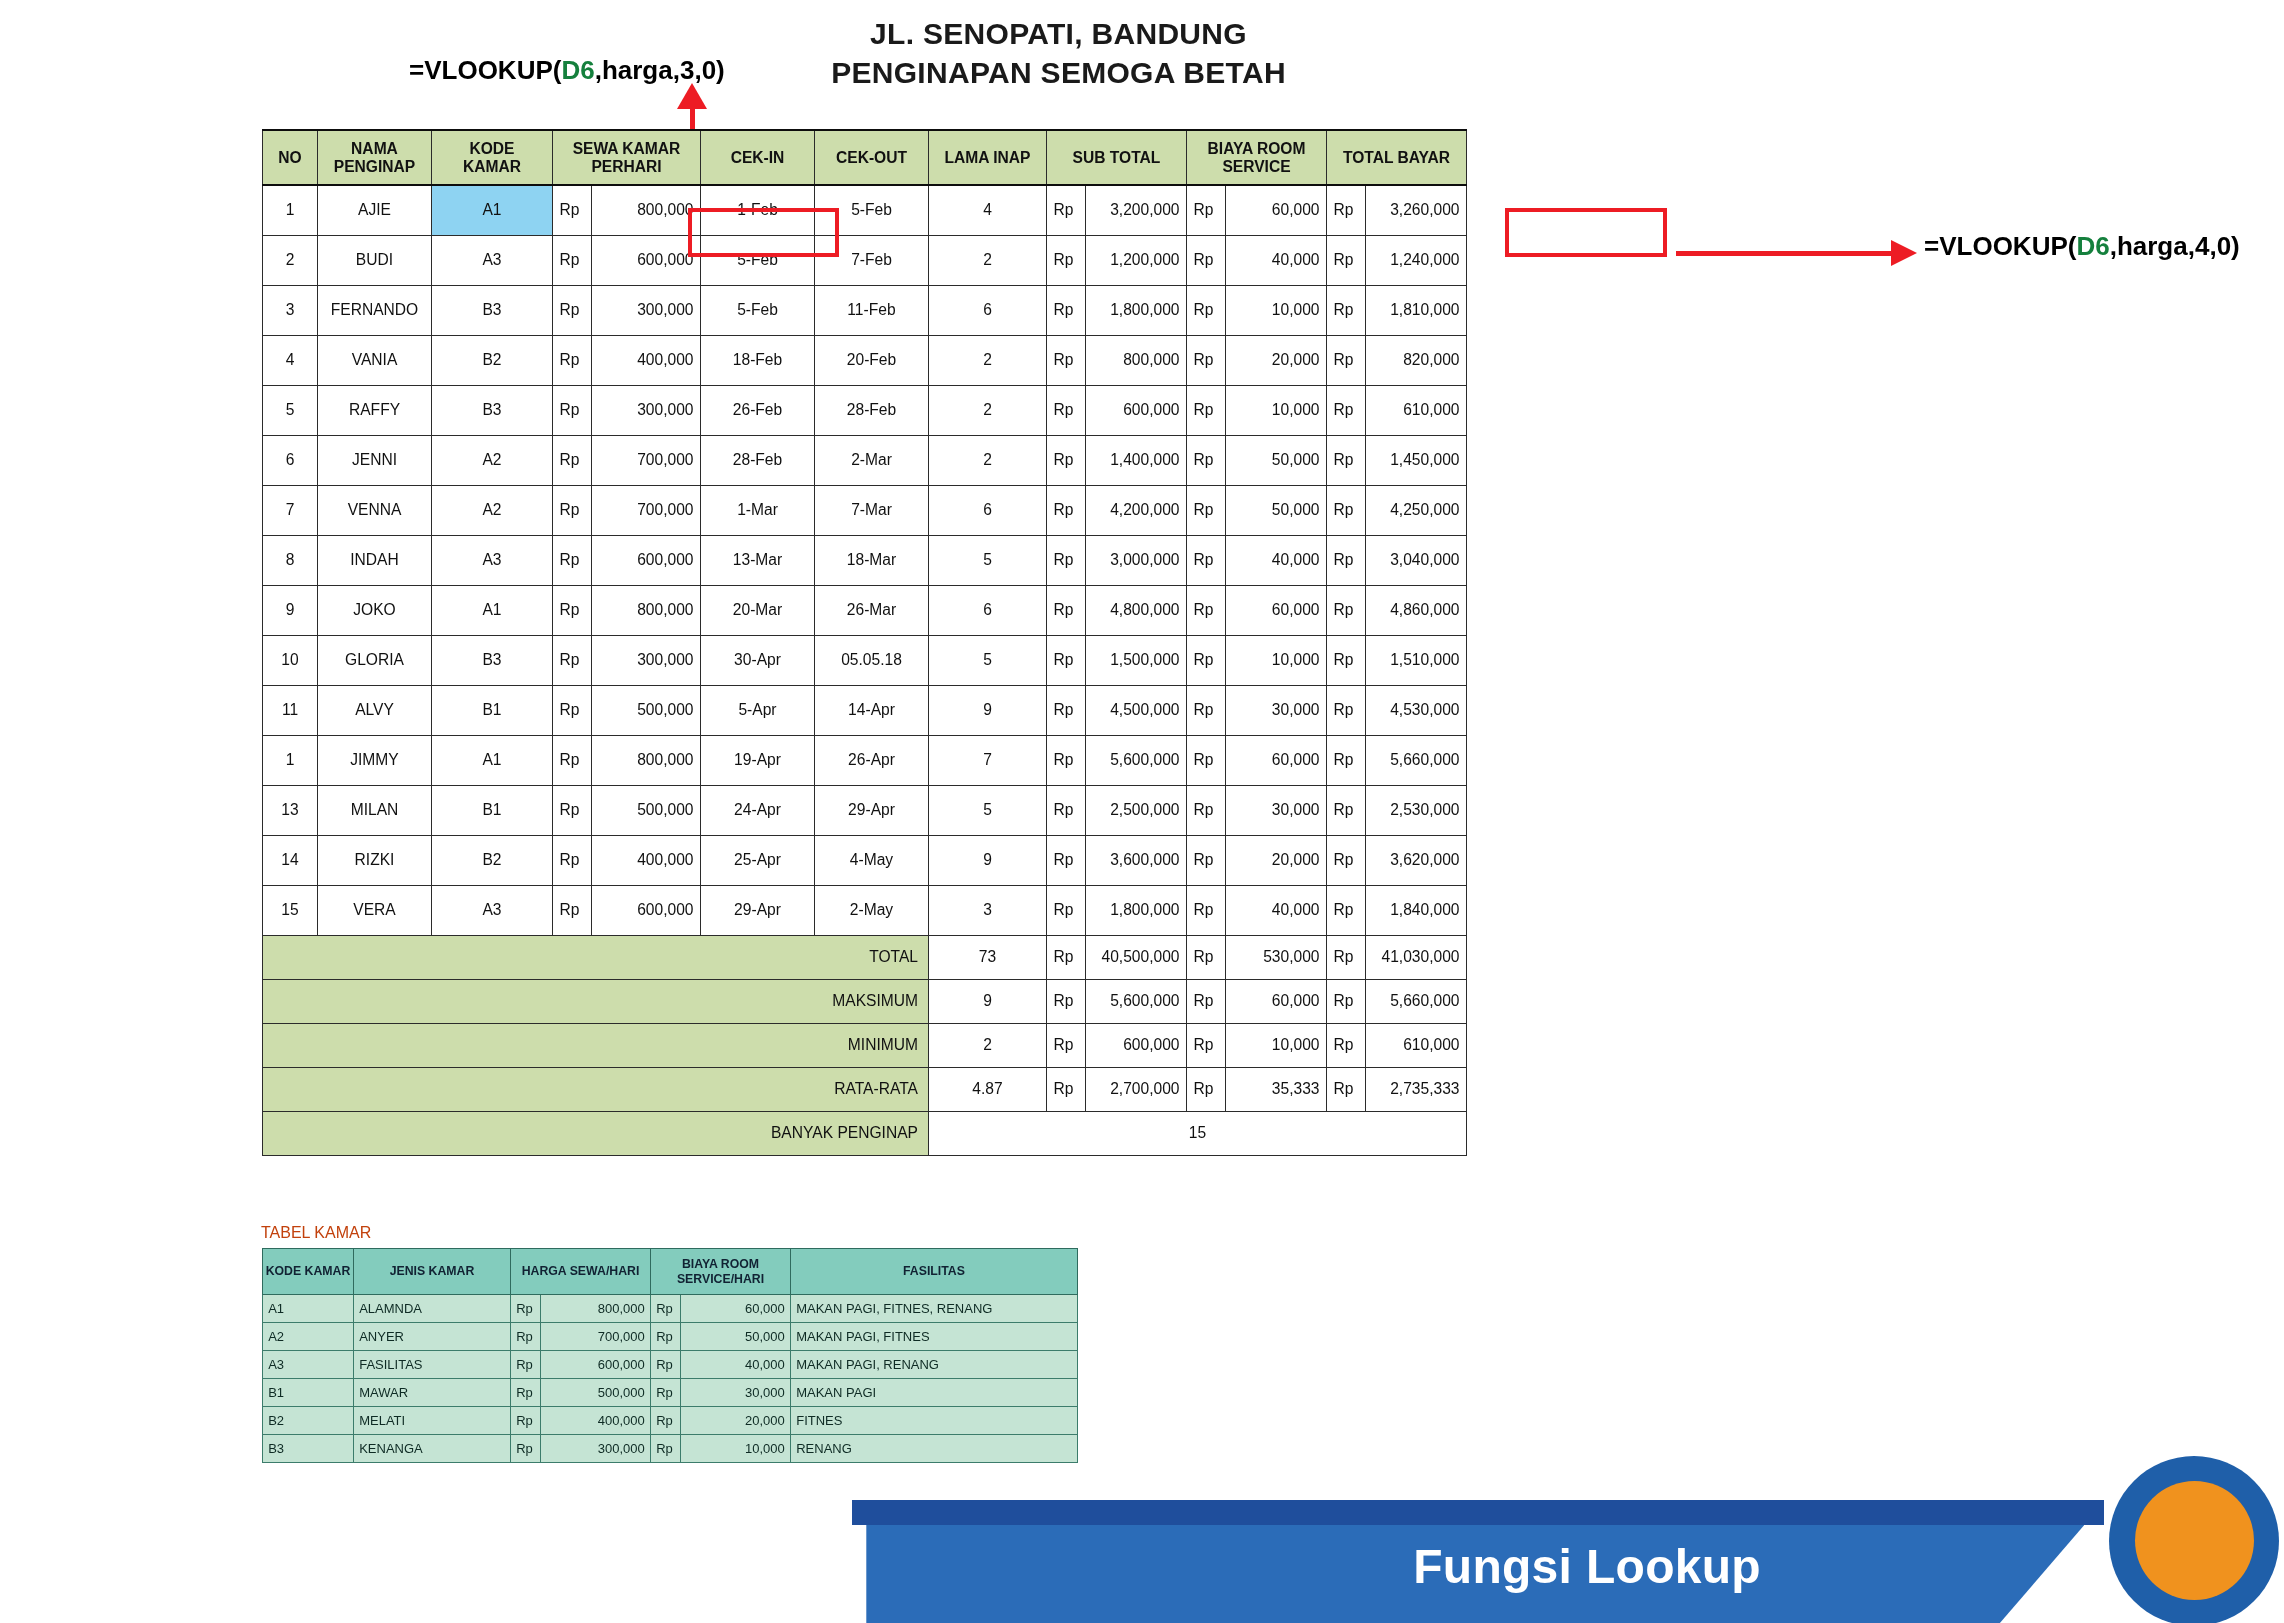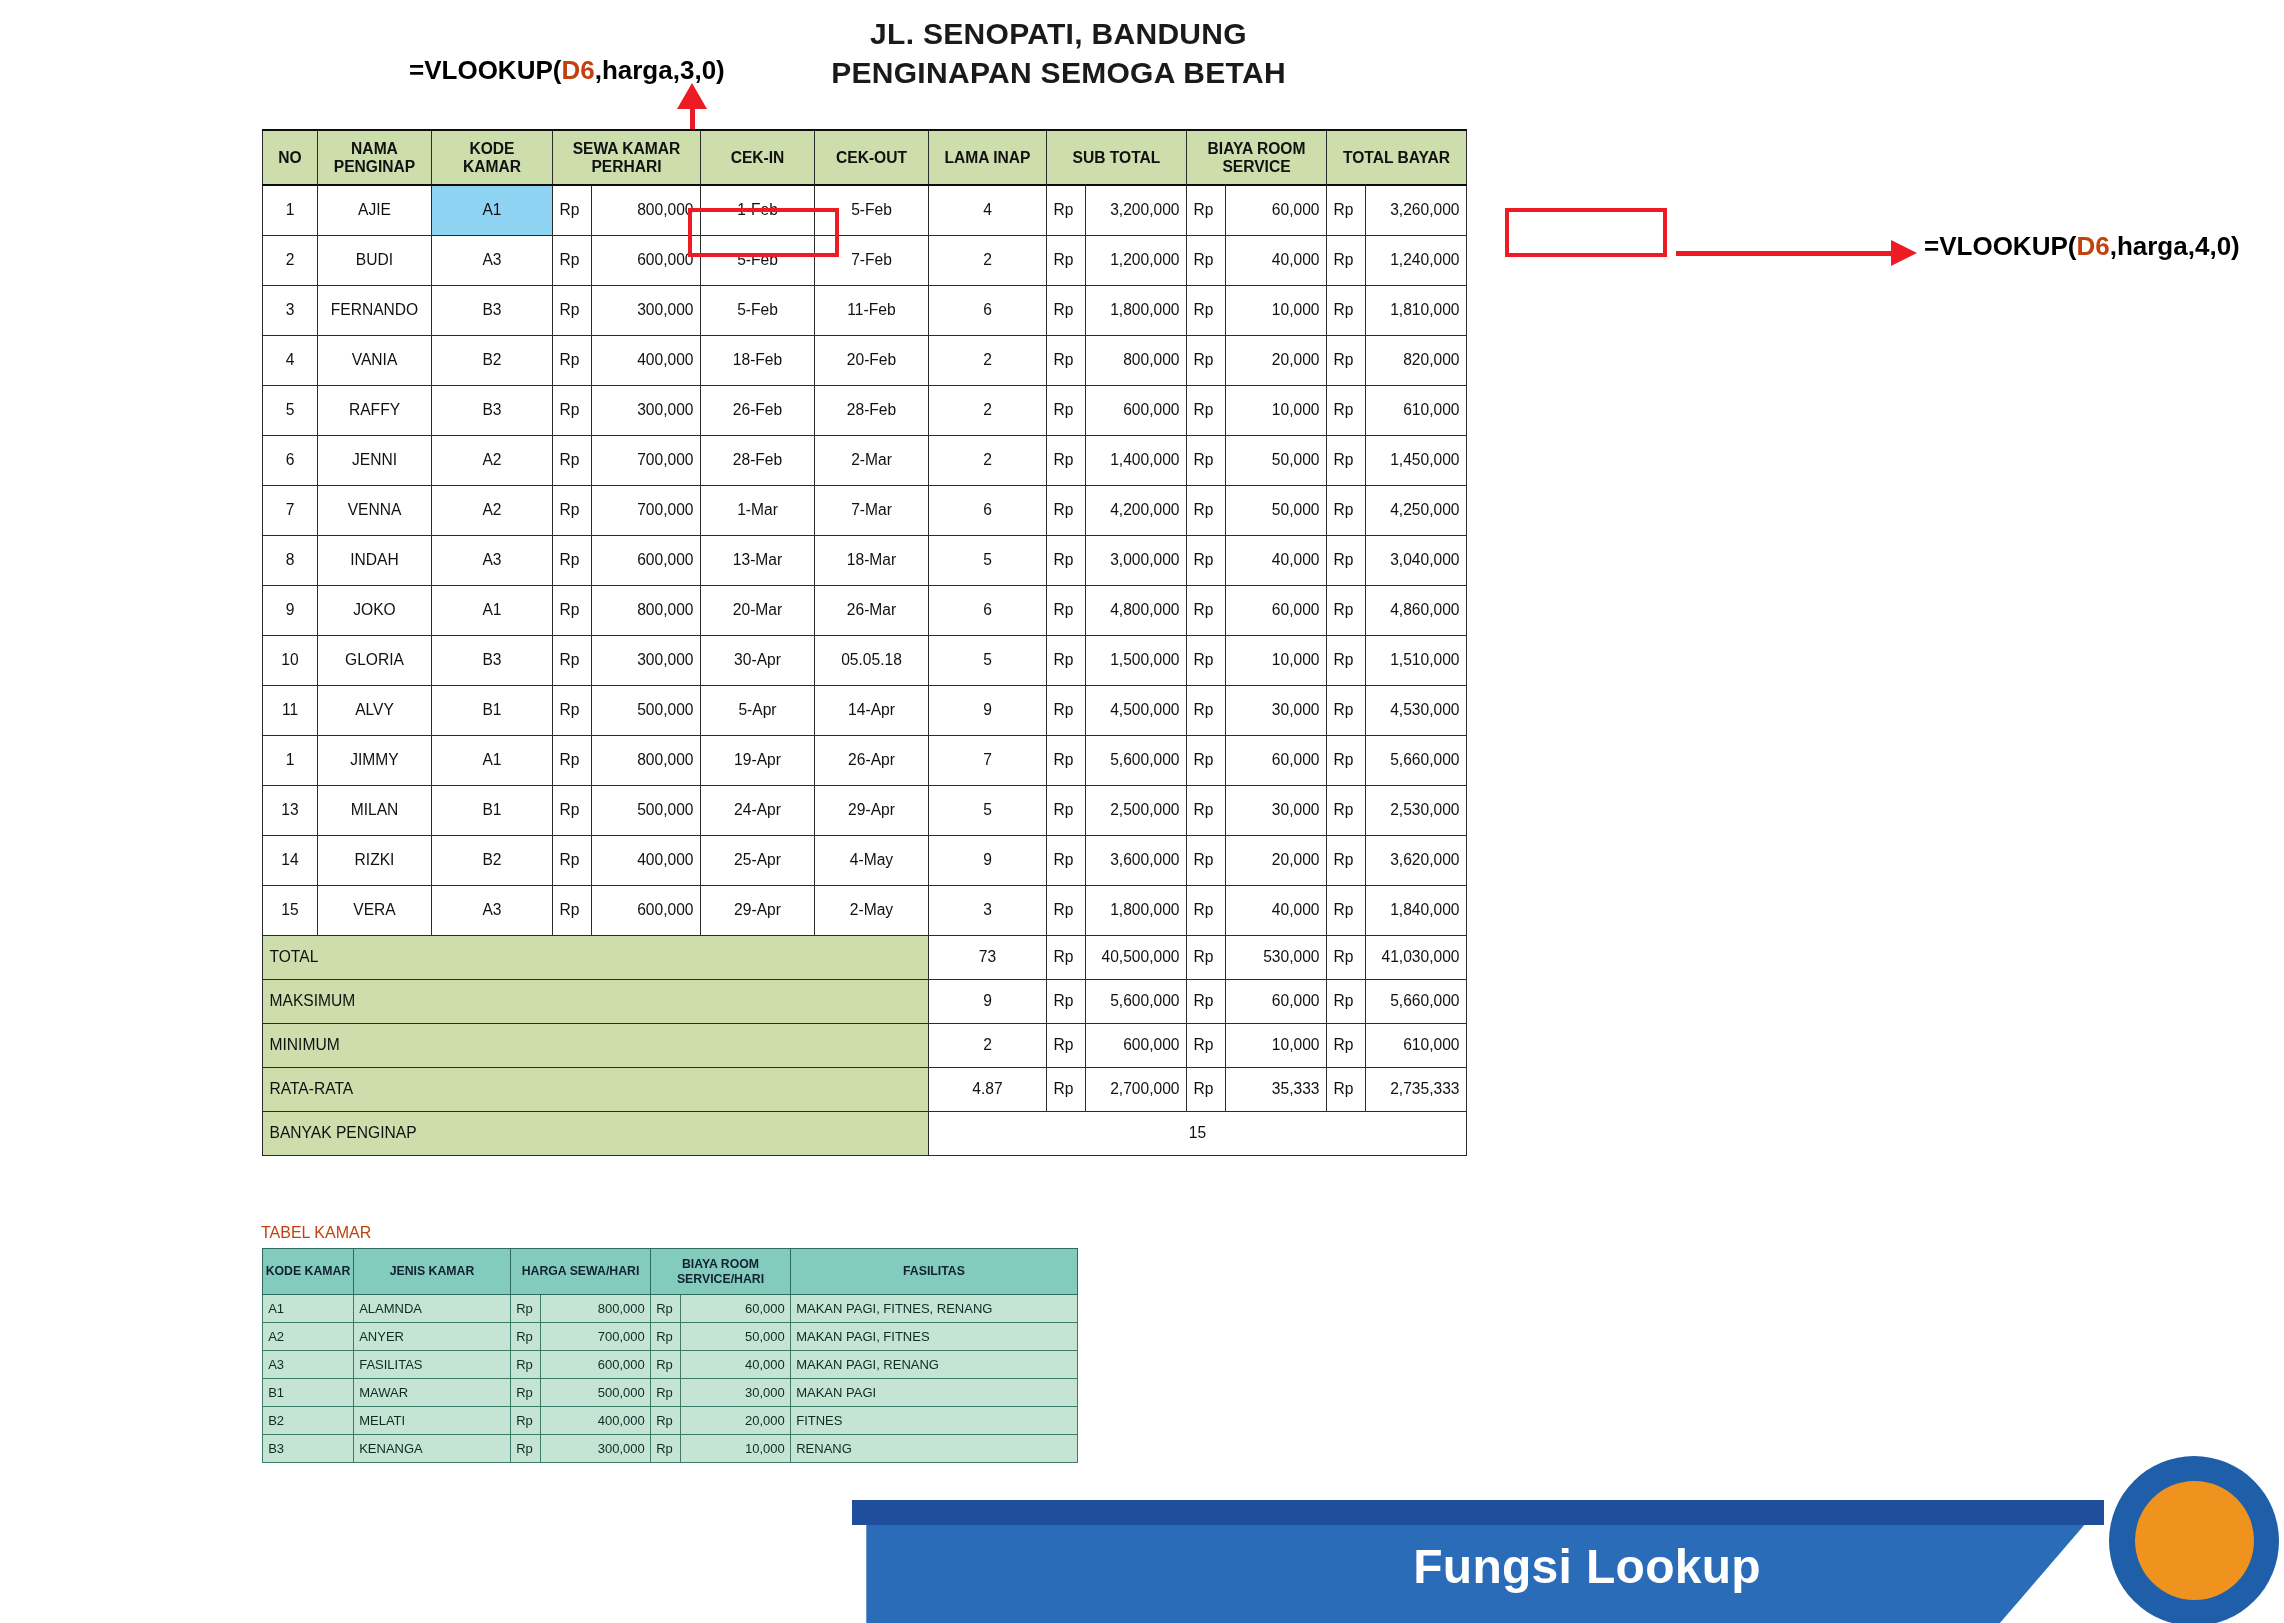--- a/index.html
+++ b/index.html
@@ -19,21 +19,21 @@
   #title-block .line{
     font-size:30px; font-weight:bold; color:#1a1a1a; letter-spacing:0.3px;
     line-height:1.30;
   }
 
   
   .formula{
     position:absolute;
     font-size:26px; font-weight:bold; color:#000; white-space:nowrap;
   }
-  .formula .ref{color:#c2410c;}
+  .formula .ref{color:#15803d;}
   .formula .name{color:#000000;}
   #formula-left{ left:409px; top:55px; }
   #formula-right{ left:1924px; top:231px; }
 
   
   .arrow-shaft{position:absolute;background:#ED1C24;}
   .arrow-head{position:absolute;width:0;height:0;}
 
   
   #main-table{
@@ -63,22 +63,23 @@
   #main-table tbody tr{ height:50px; }
   #main-table td.c{text-align:center;}
   #main-table td.r{text-align:right;}
   #main-table td.l{text-align:left;}
 
   td.kode-hl{ background:#8ED3F2 !important; border-top:1.9px solid #16707e; }
 
   
   #main-table tr.sumrow td.lbl{
     background:#CDDDAC;
+    text-align:right;
     font-size:15.6px;
-    padding-right:16px;
+    padding-right:10px;
   }
   #main-table tr.sumrow{ height:44px; }
 
   
   .redbox{
     position:absolute;
     border:4.5px solid #ED1C24;
     box-sizing:border-box;
     pointer-events:none;
   }

